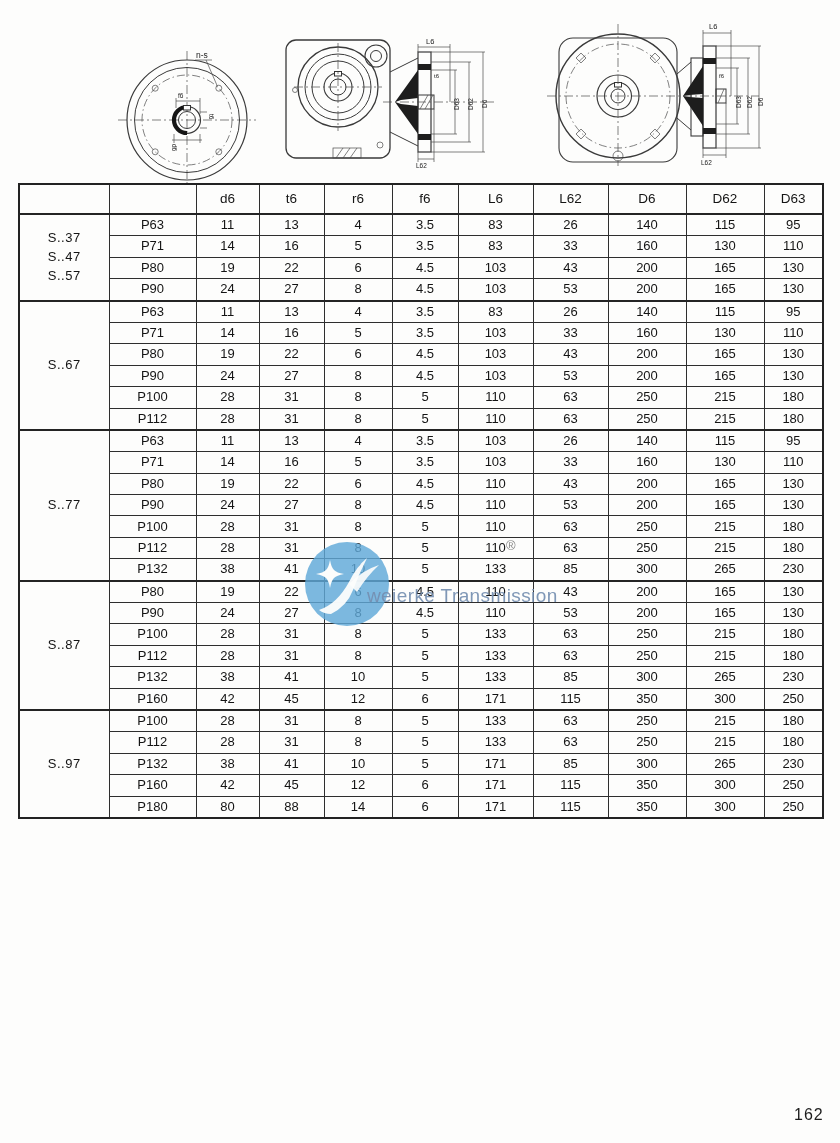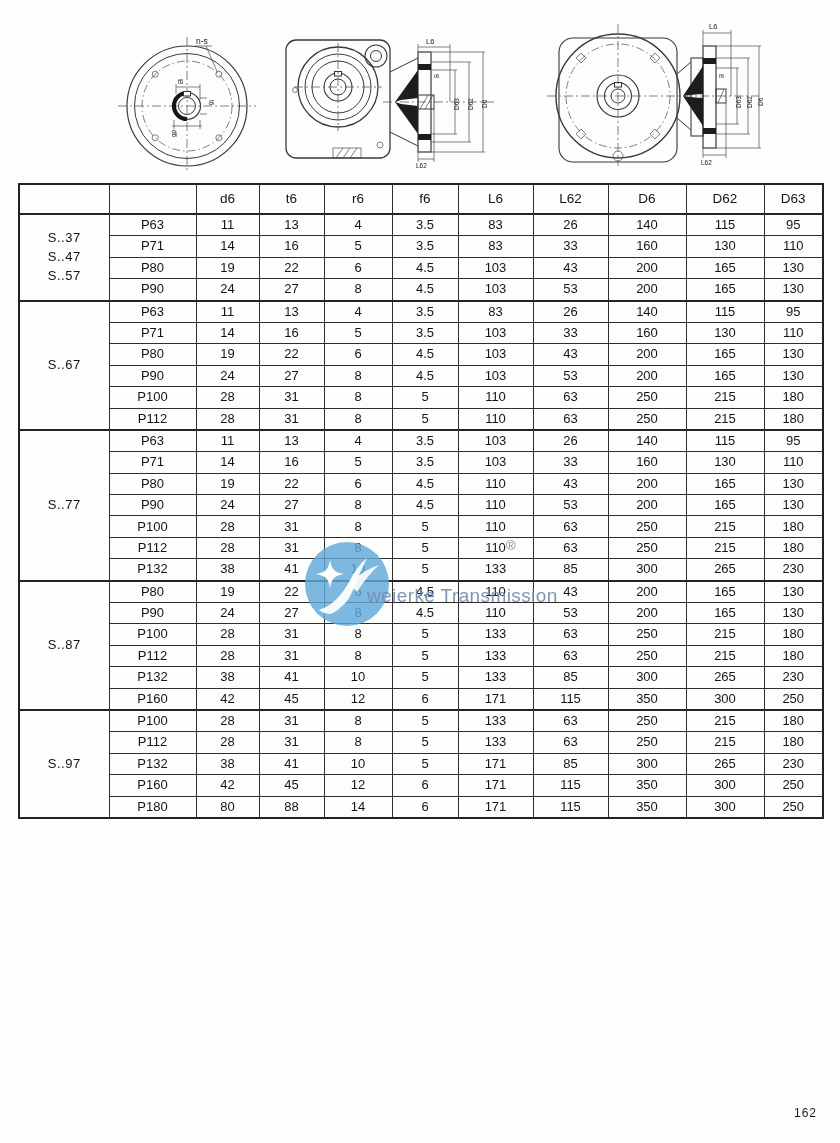--- a/index.html
+++ b/index.html
@@ -53,27 +53,27 @@
     font-size:13px;color:rgba(110,110,110,.85);font-weight:normal;
   }
   .wm-en{
     position:absolute;left:64px;top:47px;
     font-size:19px;letter-spacing:.4px;
     color:rgba(116,142,176,.92);
   }
   
   .page-number{
     position:absolute;left:794px;top:1106px;
-    font-size:12px;color:#1d1d1d;letter-spacing:1px;
+    font-size:16px;color:#1d1d1d;letter-spacing:1px;
   }
 </style>
 </head>
 <body>
 
-<div class="drawing" style="left:112px;top:34px;">
+<div class="drawing" style="left:112px;top:48px;">
   <svg width="150" height="140" viewBox="0 0 150 140">
     <line class="ddash" x1="75" y1="3" x2="75" y2="137"></line>
     <line class="ddash" x1="6" y1="72" x2="144" y2="72"></line>
     <circle class="dline" cx="75" cy="72" r="60" stroke-width="1.2"></circle>
     <circle class="dline" cx="75" cy="72" r="52.5" stroke-width="1"></circle>
     <circle class="dthin" cx="75" cy="72" r="45" stroke-dasharray="8 3 1.5 3"></circle>
     <circle class="dthin" cx="106.8" cy="40.2" r="3"></circle>
     <circle class="dthin" cx="43.2" cy="40.2" r="3"></circle>
     <circle class="dthin" cx="43.2" cy="103.8" r="3"></circle>
     <circle class="dthin" cx="106.8" cy="103.8" r="3"></circle>

